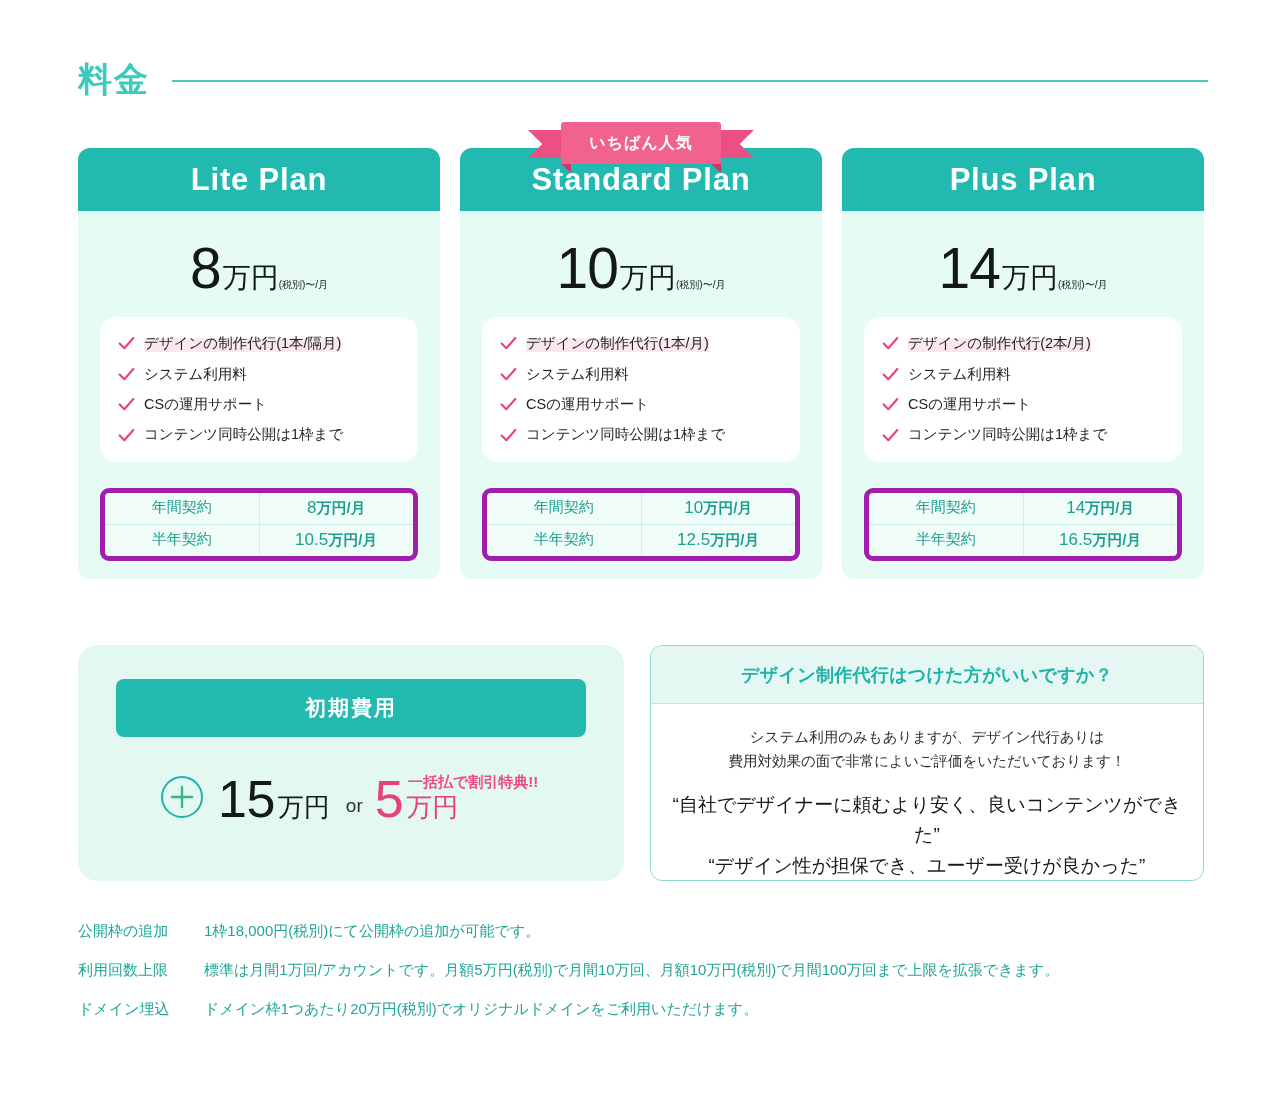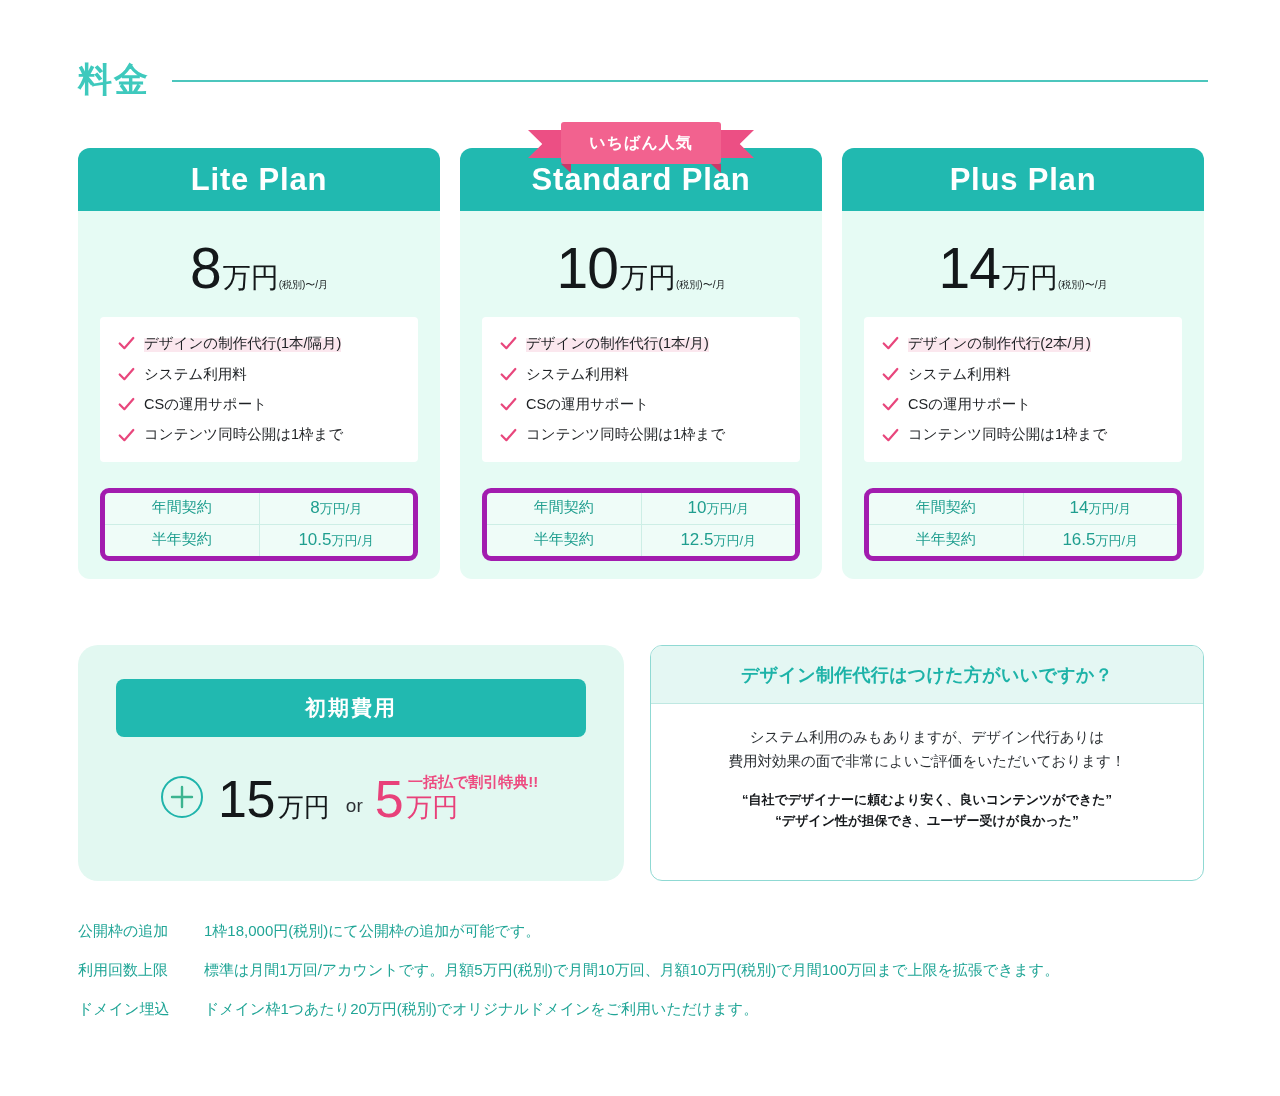--- a/index.html
+++ b/index.html
@@ -121,21 +121,21 @@
     color: #14181a;
   }
   .price-num { font-size: 57px; font-weight: 300; line-height: 0.95; letter-spacing: -1px; }
   .price-unit { font-size: 28px; font-weight: 400; line-height: 1; margin-left: 2px; margin-bottom: 3px; }
   .price-tax { font-size: 10px; font-weight: 400; line-height: 1; margin-bottom: 5px; }
 
   
   .features {
     margin: 0 22px;
     background: #ffffff;
-    border-radius: 4px;
+    border-radius: 16px;
     padding: 18px 24px 18px 18px;
   }
   .feature {
     display: flex; align-items: center; gap: 9px;
     margin-bottom: 13px;
   }
   .feature:last-child { margin-bottom: 0; }
   .check-icon { flex: 0 0 auto; width: 17px; height: 17px; display: block; }
   .feature-text {
     font-size: 14.5px; color: #1d2023; font-weight: 500; line-height: 1.2;
@@ -153,21 +153,21 @@
     background: rgba(255,255,255,0.35);
   }
   .contract-row { display: flex; }
   .contract-row + .contract-row { border-top: 1px solid #cdeee6; }
   .contract-cell {
     flex: 1; text-align: center; padding: 5px 0 6px;
     font-size: 15px; color: #1f9e8f; font-weight: 500;
   }
   .contract-cell.label { border-right: 1px solid #cdeee6; }
   .contract-cell .big { font-size: 17px; }
-  .contract-cell .small { font-size: 13px; }
+  .contract-cell .small { font-size: 15px; font-weight: bold; }
 
   
   .bottom {
     position: absolute;
     left: 78px; top: 645px;
     width: 1126px;
     display: flex;
     gap: 26px;
   }
 
@@ -223,21 +223,21 @@
     background: #e4f7f3;
     border-bottom: 1px solid #bfe8e2;
     display: flex; align-items: center; justify-content: center;
   }
   .faq-head-label {
     color: #1db3a8; font-size: 18px; font-weight: 700; letter-spacing: 0.3px;
   }
   .faq-body { padding: 22px 20px 0 20px; text-align: center; }
   .faq-line { font-size: 14.5px; color: #2b2f33; line-height: 1.65; }
   .faq-quote {
-    font-size: 13px; color: #15181b; font-weight: 700; line-height: 1.6;
+    font-size: 19px; color: #15181b; font-weight: 400; line-height: 1.6;
   }
   .faq-quotes { margin-top: 16px; }
 
   
   .notes {
     position: absolute;
     left: 78px; top: 922px;
     width: 1140px;
   }
   .note { display: flex; align-items: baseline; margin-bottom: 20px; }

